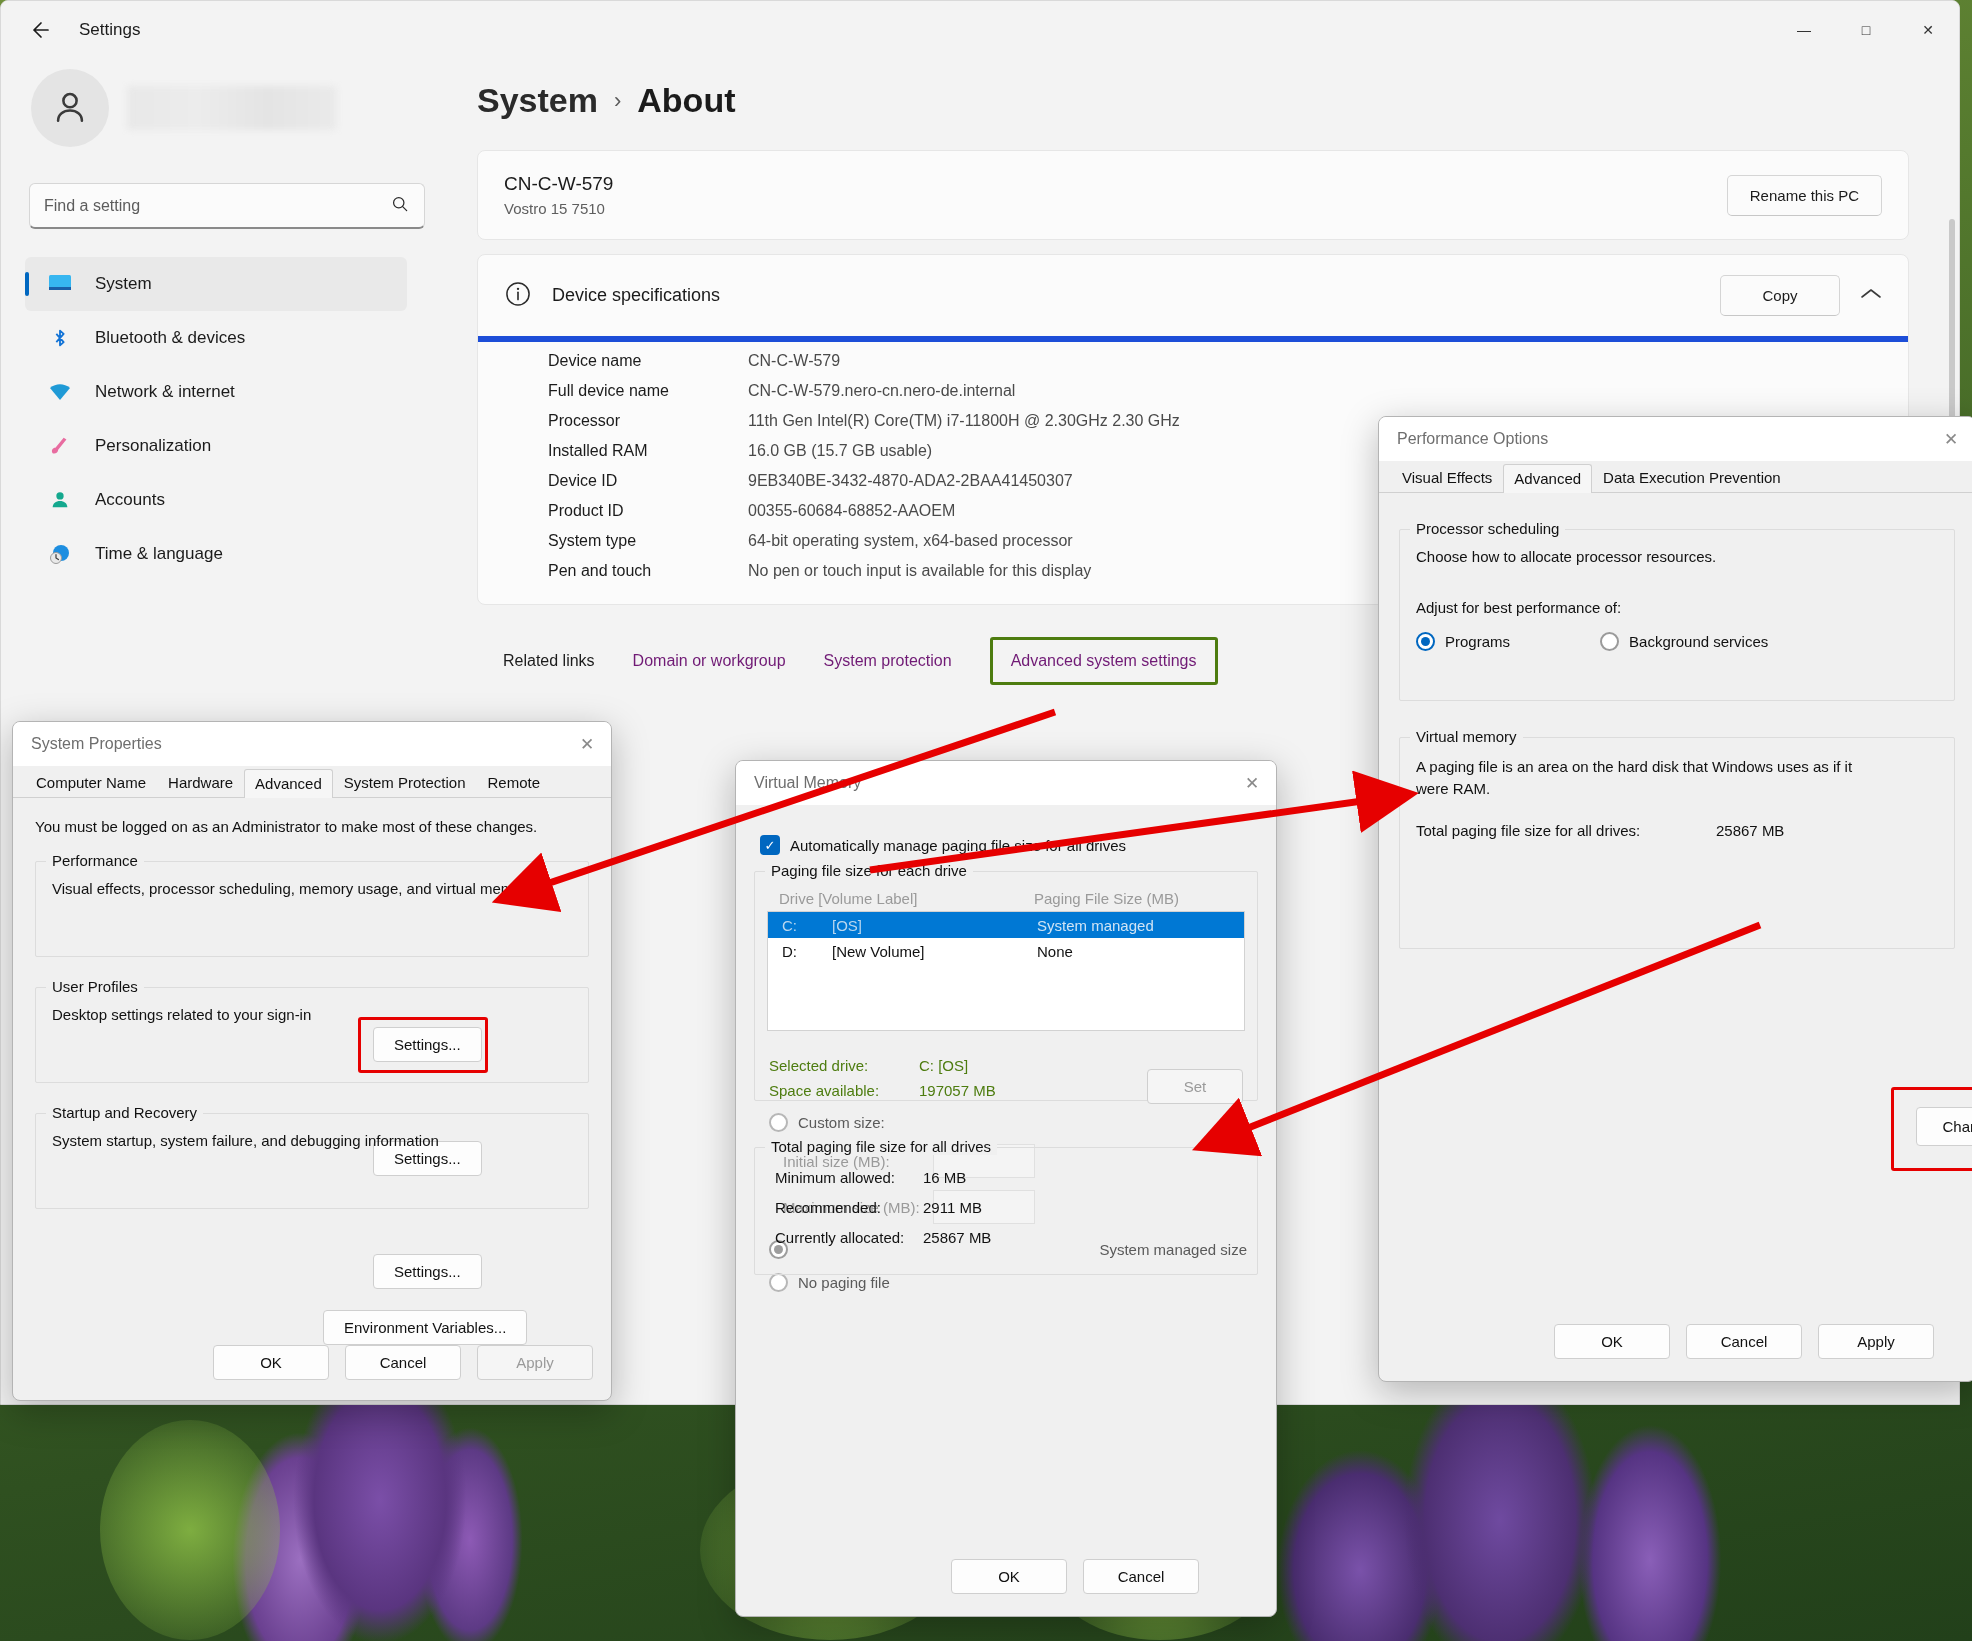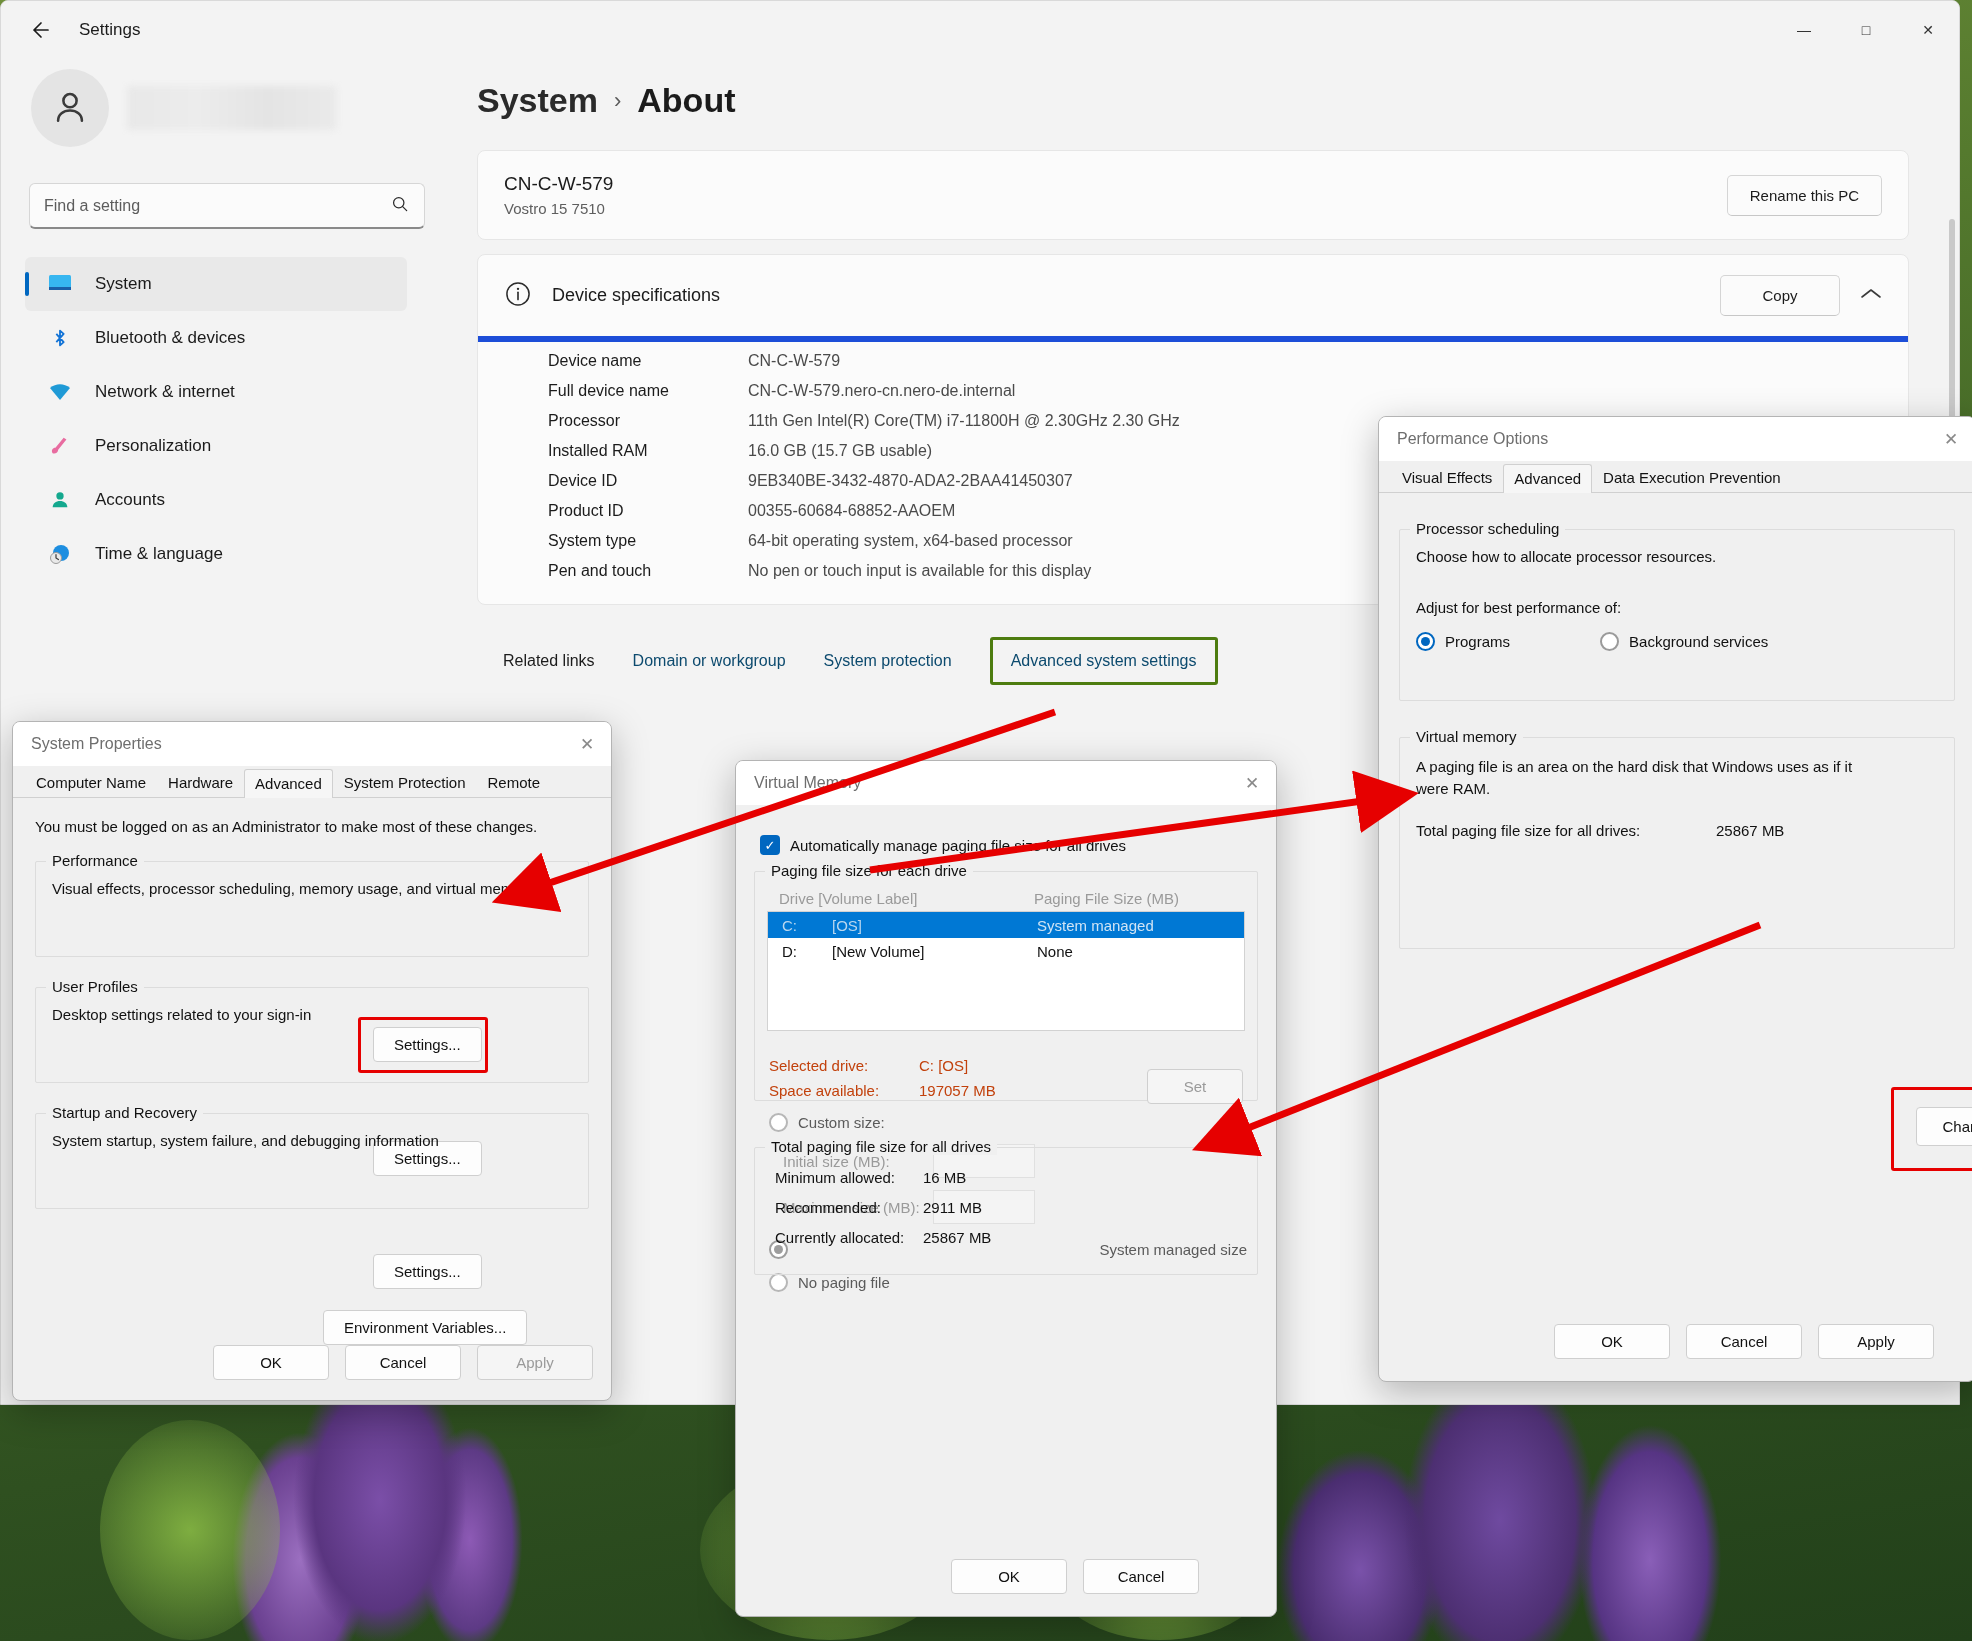--- a/index.html
+++ b/index.html
@@ -122,21 +122,21 @@
   .spec-body { border-top:6px solid #1d4ed8; padding: 4px 26px 18px 70px; }
   .spec-row { display:flex; height:30px; align-items:center; }
   .spec-key { width:200px; font-size:16px; color:#1b1b1b; }
   .spec-val { font-size:16px; color:#4a4a4a; }
 
   .related {
     display:flex; align-items:center; gap:38px; padding: 18px 0 0 26px;
     font-size:16px;
   }
   .rl-label { color:#1b1b1b; }
-  .rl-link { color:#0c4a6e; cursor:pointer; }
+  .rl-link { color:#701a75; cursor:pointer; }
   .rl-highlight {
     border: 3px solid #4d7c0f; padding: 12px 18px; border-radius:3px;
   }
 
   .faded-col { position:absolute; left:640px; top:700px; font-size:16px; color:#1b1b1b; }
   .faded-col div { height: 30px; }
   .faded-link { color:#0050a0; }
 
   
   .dlg {
@@ -202,21 +202,21 @@
   }
   .drive-hdr .c1 { width:255px; }
   .drive-list {
     border:1px solid #d2d2d2; background:#fff; height:120px; margin: 0 2px;
   }
   .drive-row { display:flex; height:26px; align-items:center; padding-left:14px; font-size:15px; }
   .drive-row .c1 { width:255px; display:flex; }
   .drive-row .dl { width:50px; }
   .drive-row.sel { background:#0078d4; color:#cfe4f5; }
   .drive-row.sel .dl, .drive-row.sel .vl { color:#b9d7ef; }
-  .vm-kv { display:flex; font-size:15px; color:#c2410c; height:25px; align-items:center; }
+  .vm-kv { display:flex; font-size:15px; color:#4d7c0f; height:25px; align-items:center; }
   .vm-kv .k { width:150px; }
   .radio-row { display:flex; align-items:center; gap:10px; margin-top:10px; font-size:15px; color:#5a5a5a; }
   .rb { width:19px; height:19px; border-radius:50%; border:2px solid #b7b7b7; background:#fff; }
   .rb.on { border-color:#9d9d9d; display:flex; align-items:center; justify-content:center; }
   .rb.on::after { content:""; width:9px; height:9px; border-radius:50%; background:#9d9d9d; }
   .sz-row { display:flex; align-items:center; margin-top:12px; font-size:15px; color:#9a9a9a; }
   .sz-row .k { width:150px; margin-left:14px; }
   .sz-input {
     width:102px; height:34px; border:1px solid #e0e0e0; background:#f4f4f4;
   }

